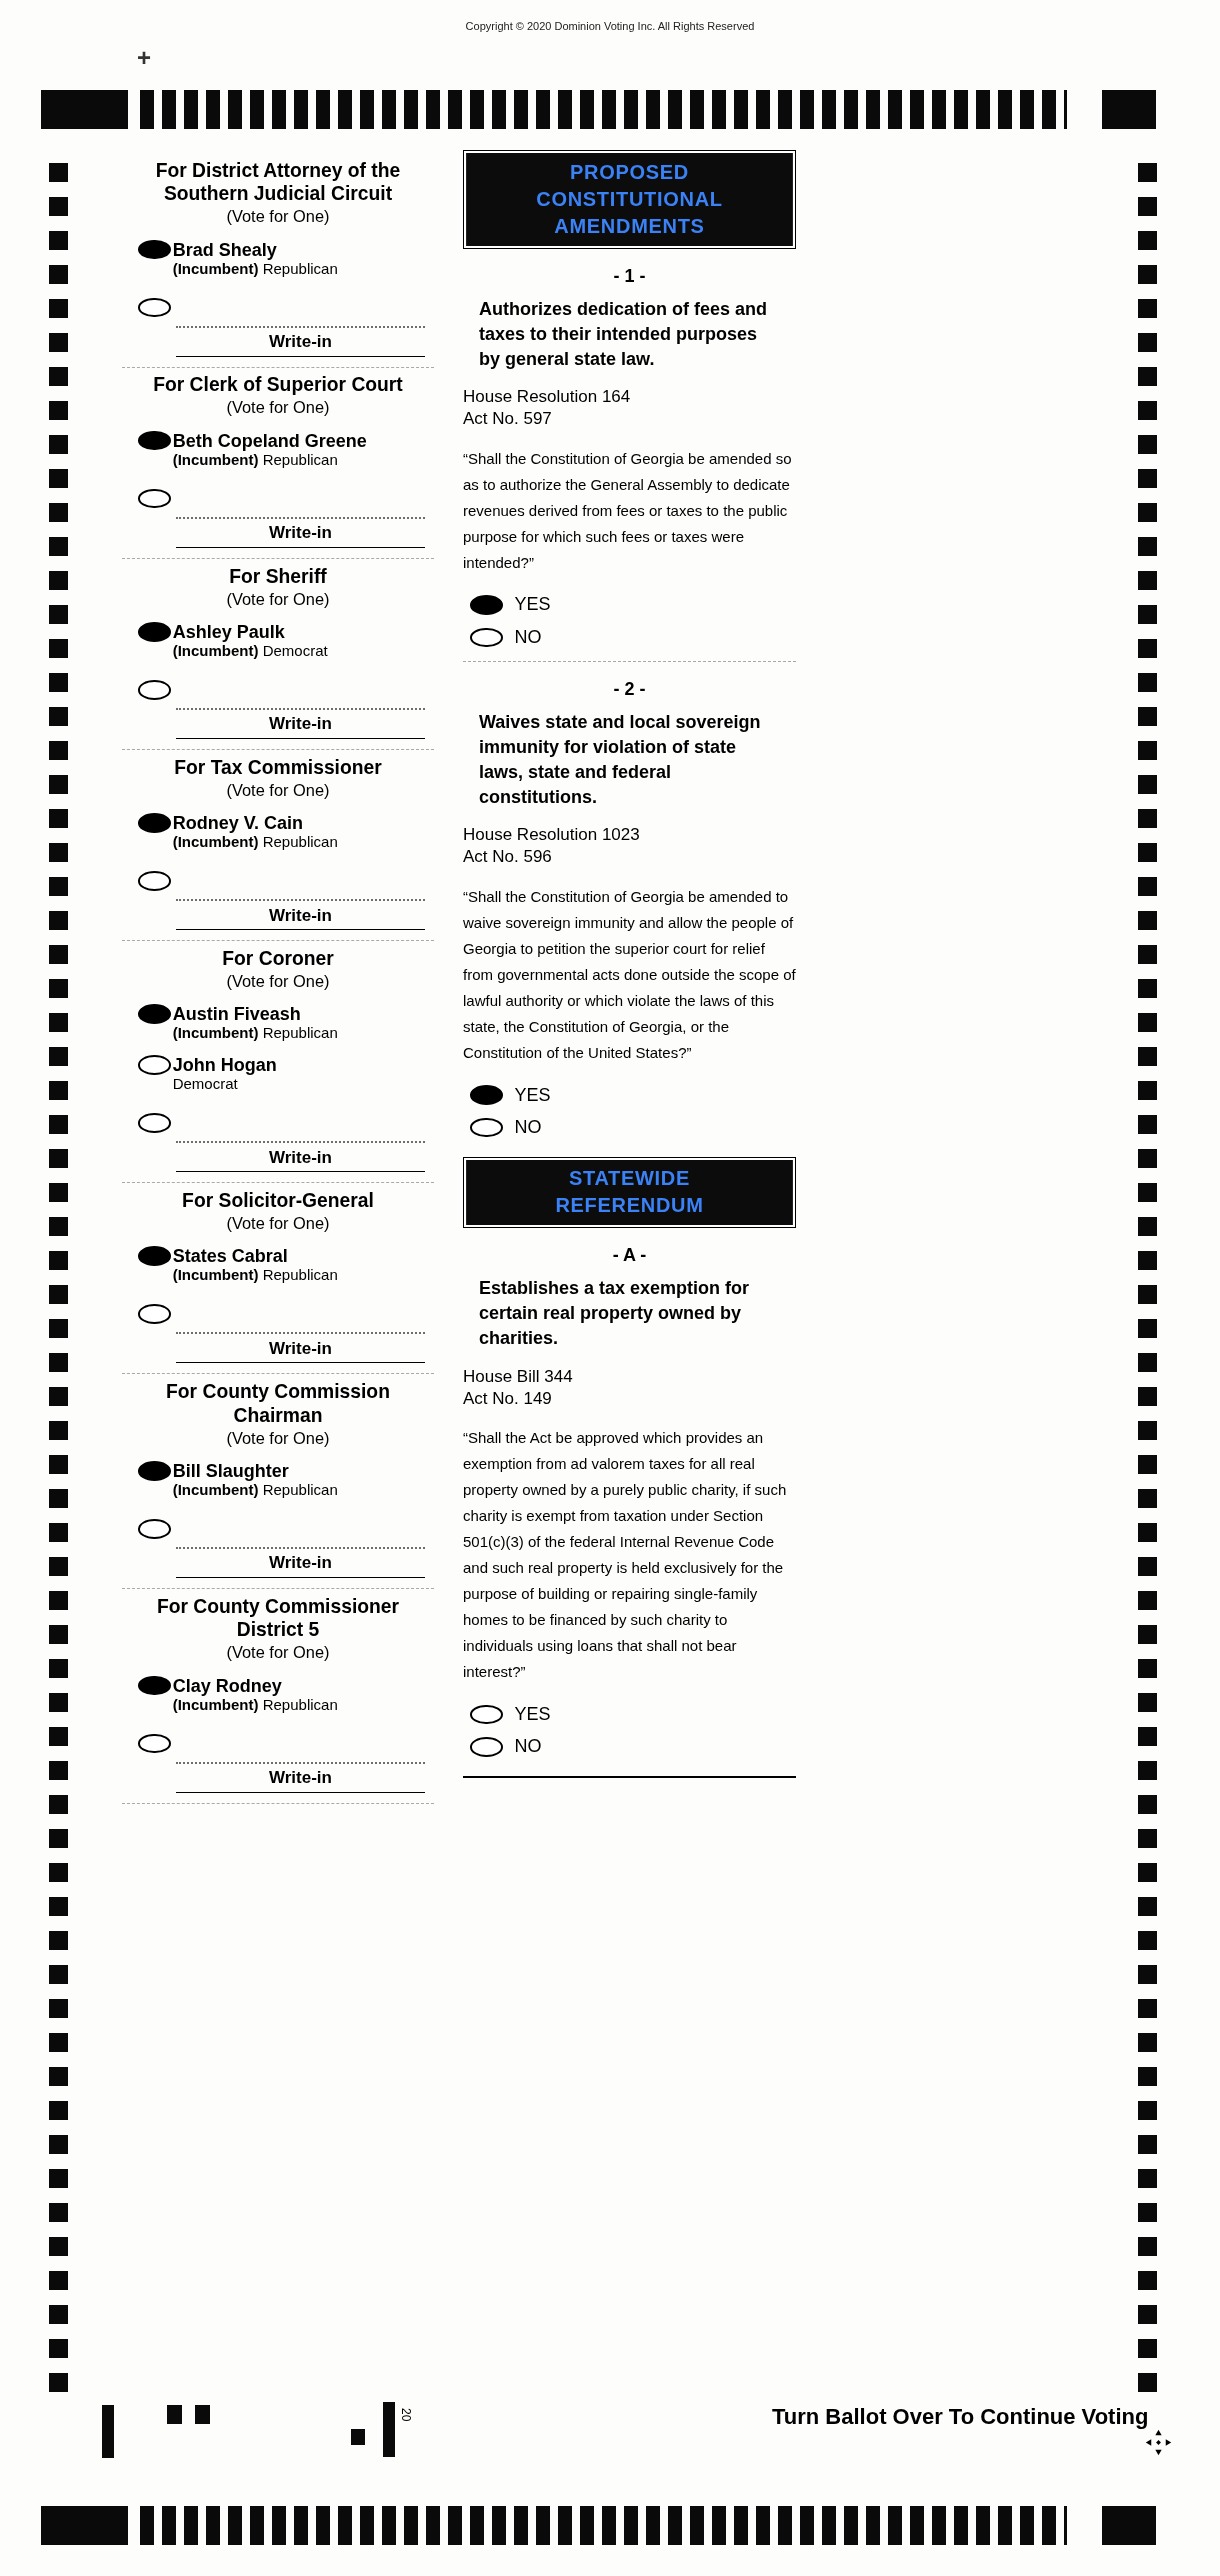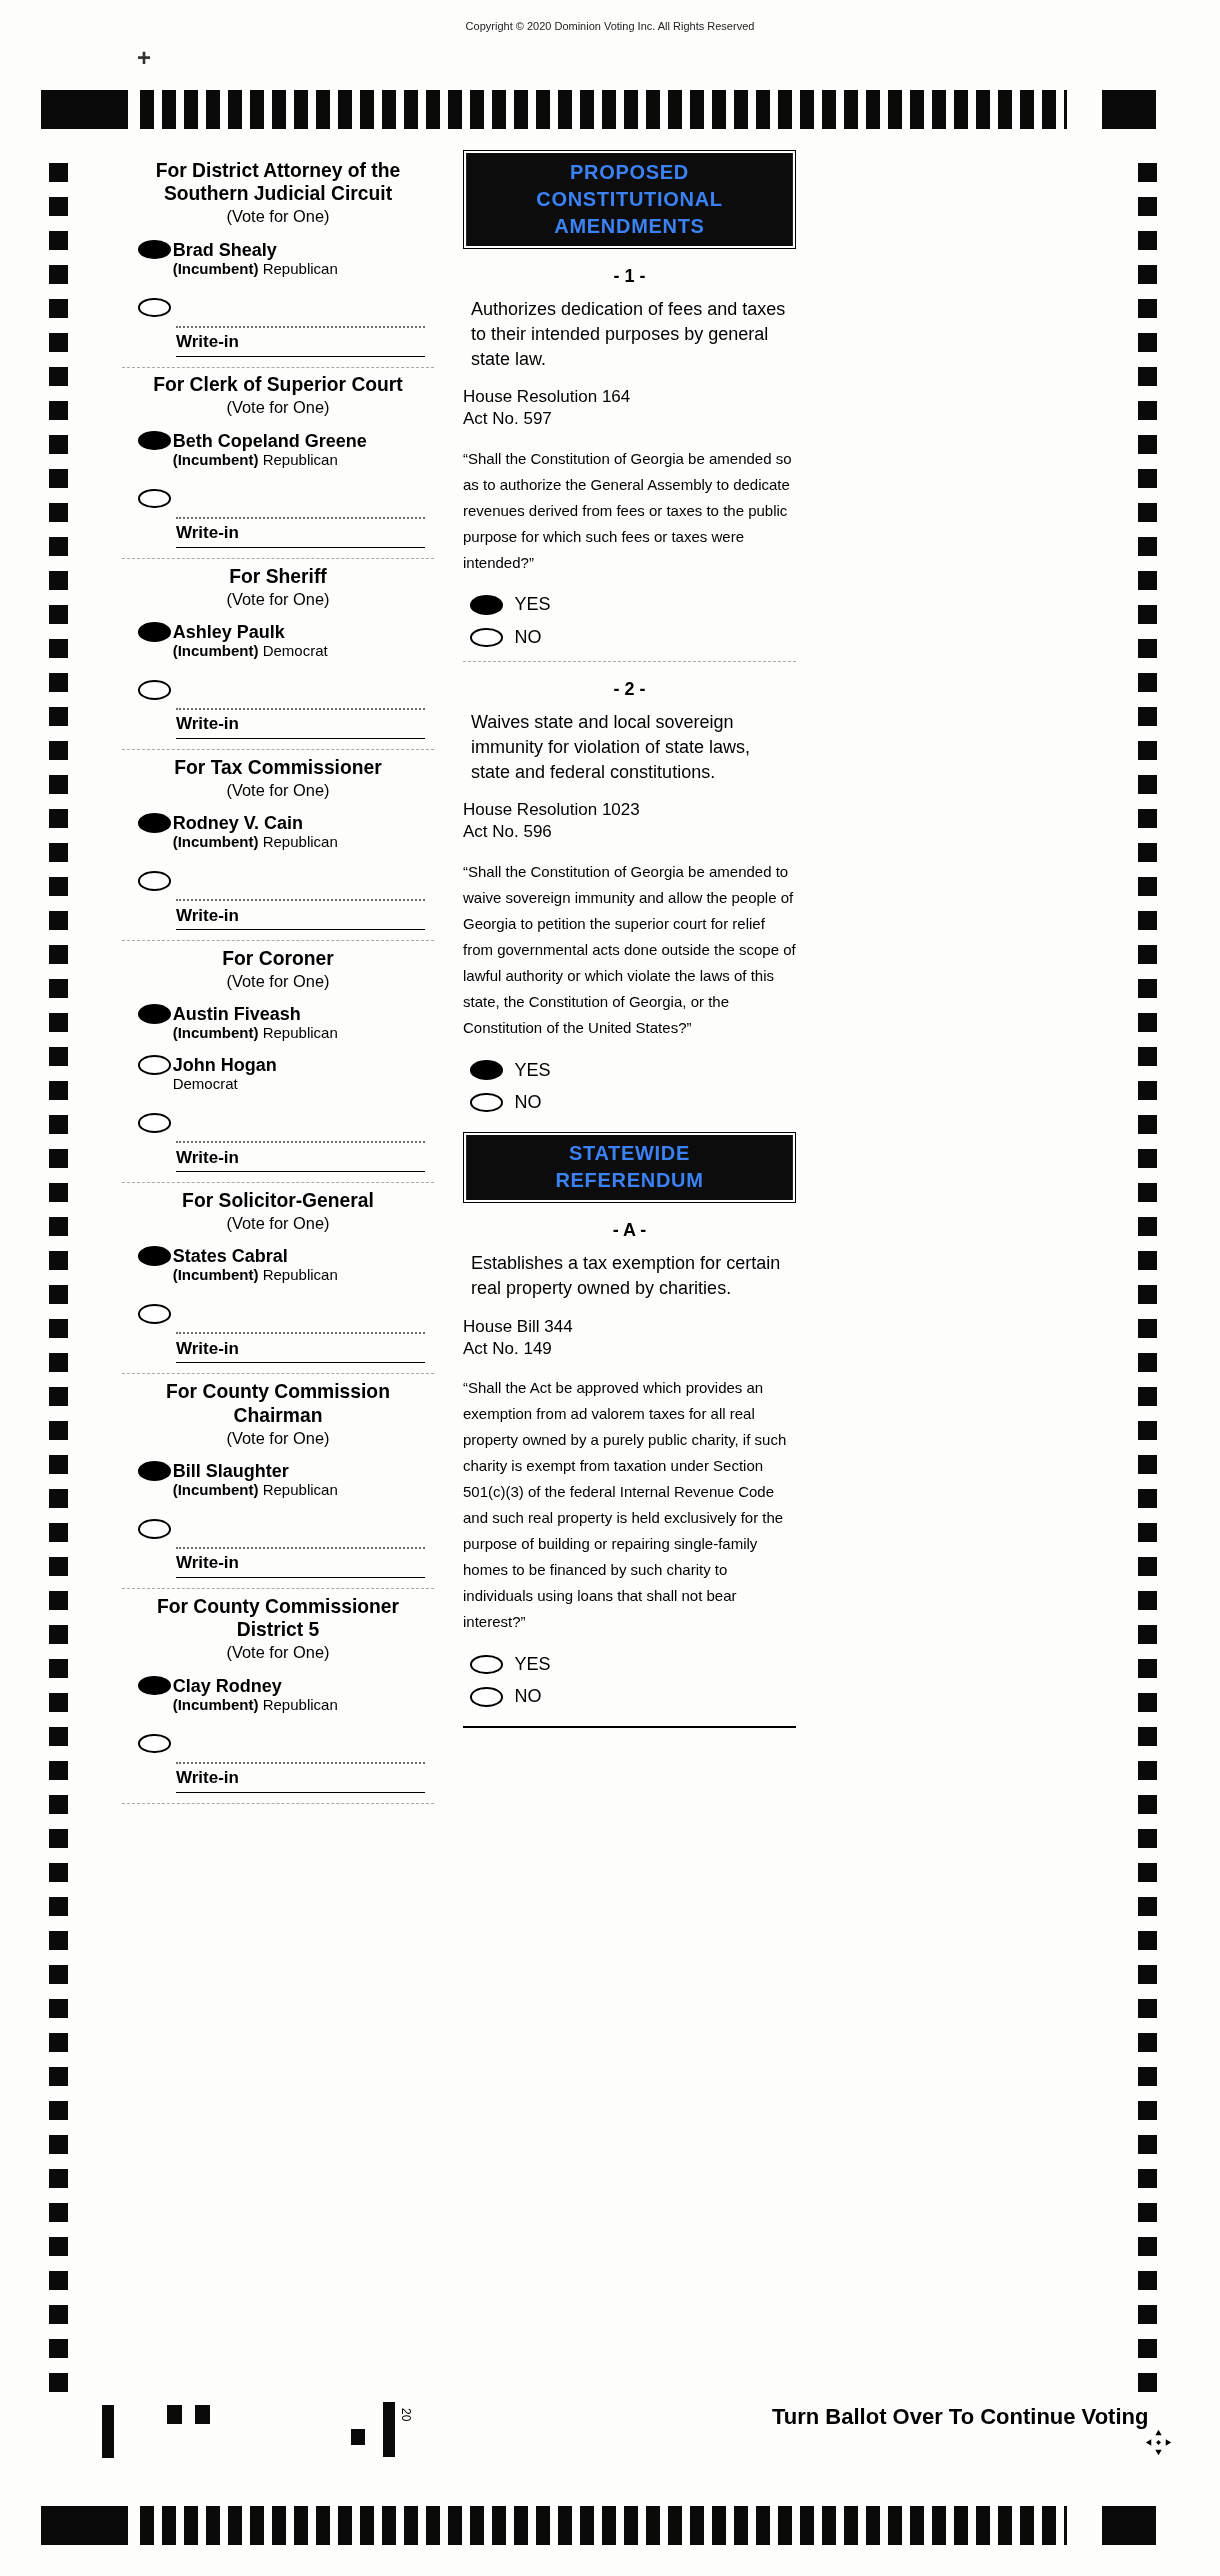--- a/index.html
+++ b/index.html
@@ -38,30 +38,30 @@
   .candidate-row{display:flex;align-items:flex-start;margin:13px 0;padding-left:15.7px;}
   .empty-opt{margin:20px 0 5.7px;}
   .oval{display:inline-block;width:29px;height:15.7px;border:2.1px solid #000;border-radius:50%;background:#fff;flex:0 0 auto;}
   .oval.filled{background:#000;}
   .cand-text{margin-left:2px;}
   .cand-name{font-size:18px;line-height:20px;font-weight:bold;}
   .cand-detail{font-size:15px;line-height:18px;}
   .cand-detail .inc{font-weight:bold;}
   .writein{margin:8.6px 0 0 54px;width:249px;}
   .writein-rule{border-top:2.1px dotted #6d6d6d;height:2.9px;}
-  .writein-label{font-size:17px;font-weight:bold;padding:1.4px 0 3.6px;border-bottom:1.4px solid #000;}
+  .writein-label{font-size:17px;font-weight:bold;padding:1.4px 0 3.6px;border-bottom:1.4px solid #000;text-align:center;}
   
   .box-header{background:#0c0c0c;border:1.4px solid #000;box-shadow:0 0 0 2.1px #fff inset;
     color:#3b82f6;font-weight:bold;font-size:20px;line-height:27px;text-align:center;
     padding:7.9px 0;white-space:pre-line;letter-spacing:0.7px;}
   .box-header.referendum{margin-top:18.6px;}
   .measure{padding-top:10px;}
   .measure.sep-top{border-top:1.4px dashed #a9a9a9;margin-top:13px;}
   .measure-num{font-size:18px;font-weight:bold;text-align:center;margin:7.1px 0 8.6px;}
-  .measure-summary{font-size:18px;line-height:25px;font-weight:normal;margin:10px 8px;}
+  .measure-summary{font-size:18px;line-height:25px;font-weight:bold;margin:10px 16px;}
   .measure-refs{font-size:17px;line-height:22px;margin:14.3px 0;}
   .measure-question{font-size:15px;line-height:26px;margin:15.7px 0 18.6px;}
   .opt-row{display:flex;align-items:center;margin:11.4px 0 11.4px 7.1px;}
   .opt-label{font-size:18px;font-weight:normal;margin-left:11.4px;}
   .end-rule{border-top:2.1px solid #000;margin-top:18.6px;}
   
   .footer-text{position:absolute;left:772px;top:2404px;font-size:22px;font-weight:bold;white-space:nowrap;}
   .crosshair{position:absolute;left:1144px;top:2428px;}
   .stub-bar{position:absolute;background:#0a0a0a;}
   .stub-bar.b1{left:102px;top:2405px;width:12px;height:53px;}

